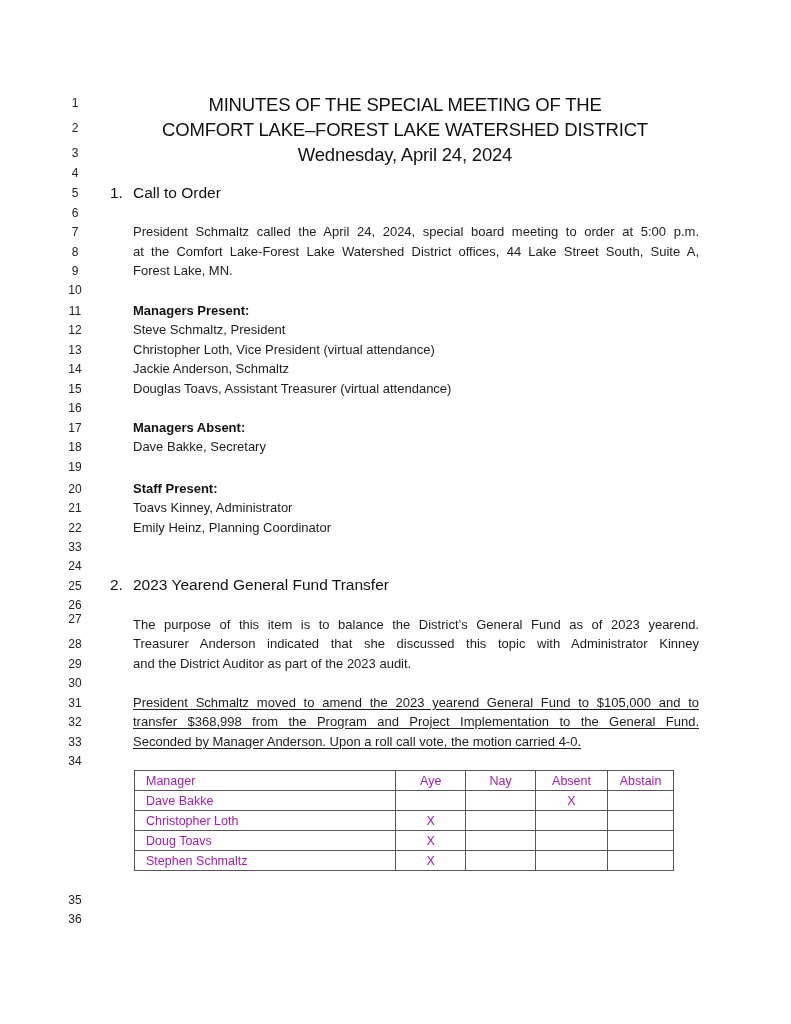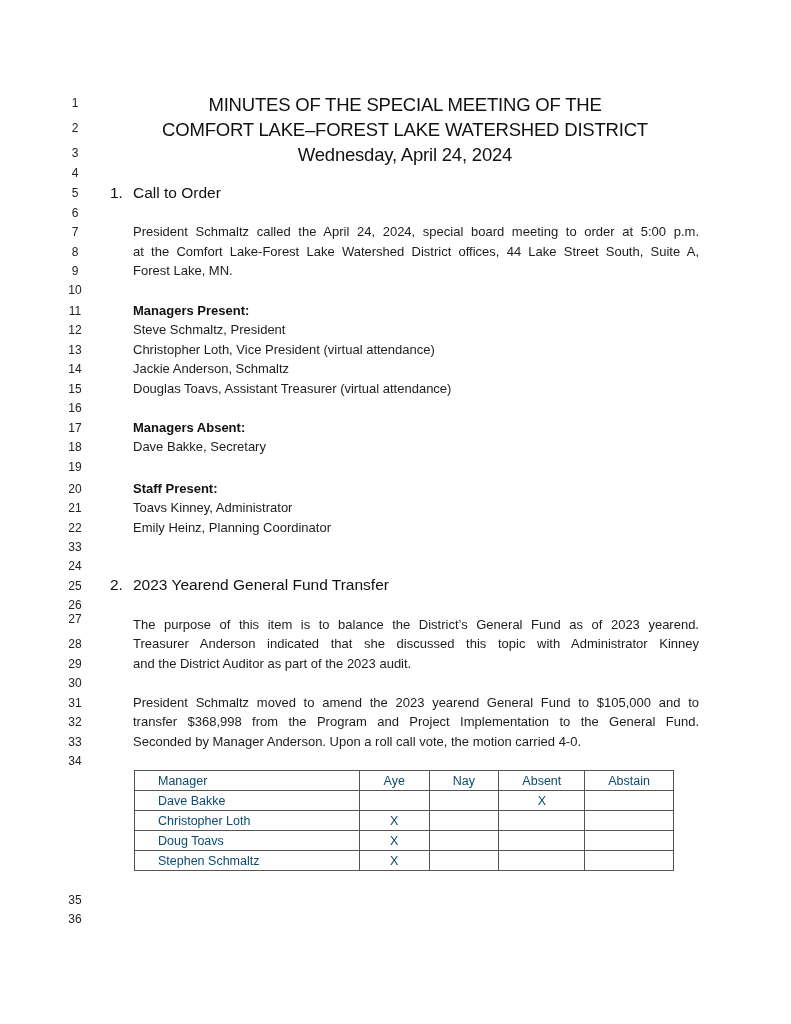--- a/index.html
+++ b/index.html
@@ -4,24 +4,24 @@
   <style>
     html, body { margin: 0; padding: 0; background: #ffffff; }
     body { width: 791px; height: 1024px; position: relative; overflow: hidden; font-family: "Liberation Sans", sans-serif; color: #1a1a1a; }
     .ln { position: absolute; left: 60px; width: 30px; text-align: center; font-size: 12px; color: #222; font-family: "Liberation Sans", sans-serif; }
     .title { position: absolute; left: 100px; width: 610px; text-align: center; font-size: 18.5px; color: #111; letter-spacing: -0.2px; }
     .h { position: absolute; font-size: 15.5px; color: #111; }
     .h-num { left: 110px; }
     .h-text { left: 133px; }
     .p { position: absolute; left: 133px; font-size: 13px; color: #1d1d1d; white-space: nowrap; }
     .just { width: 566px; text-align: justify; text-align-last: justify; }
-    .u { text-underline-offset: 2px; }
+    .u { text-decoration: underline; text-underline-offset: 2px; }
     .bold { font-weight: bold; color: #111; }
     table { position: absolute; left: 134px; top: 770px; width: 540px; border-collapse: collapse; font-size: 12.5px; }
-    td, th { border: 1px solid #555; height: 19px; padding: 0 23px; font-weight: normal; color: #0c4a6e; }
+    td, th { border: 1px solid #555; height: 19px; padding: 0 11px; font-weight: normal; color: #a21caf; }
     th.c, td.c { text-align: center; }
     th.l, td.l { text-align: left; }
   </style>
 </head>
 <body>
 
 <div>
   <div class="ln" style="top:96px">1</div>
   <div class="ln" style="top:121px">2</div>
   <div class="ln" style="top:146px">3</div>

